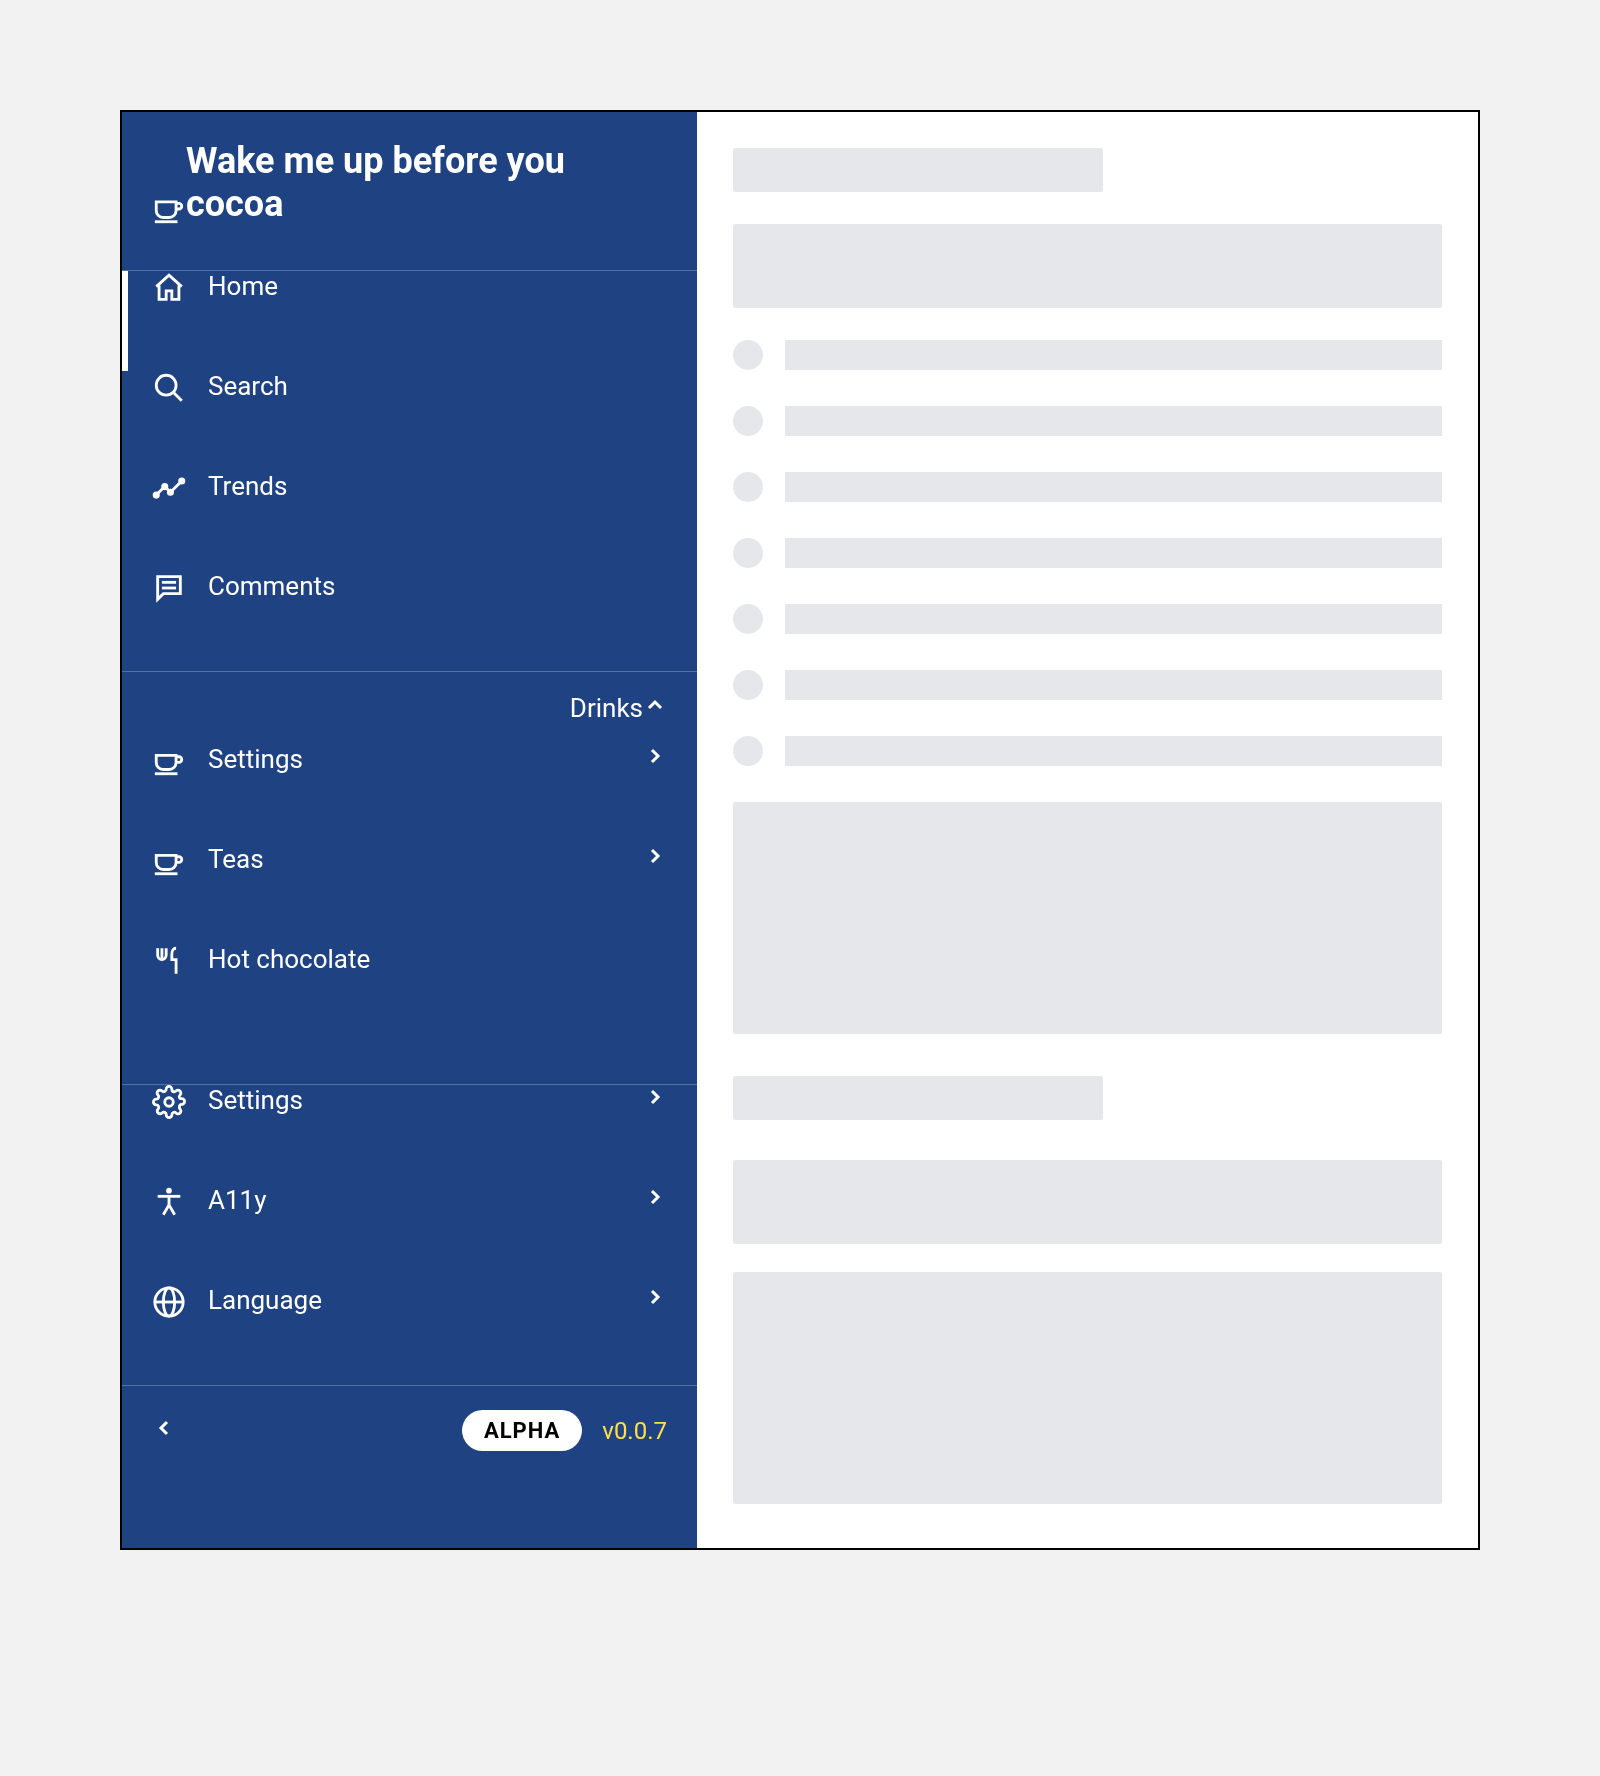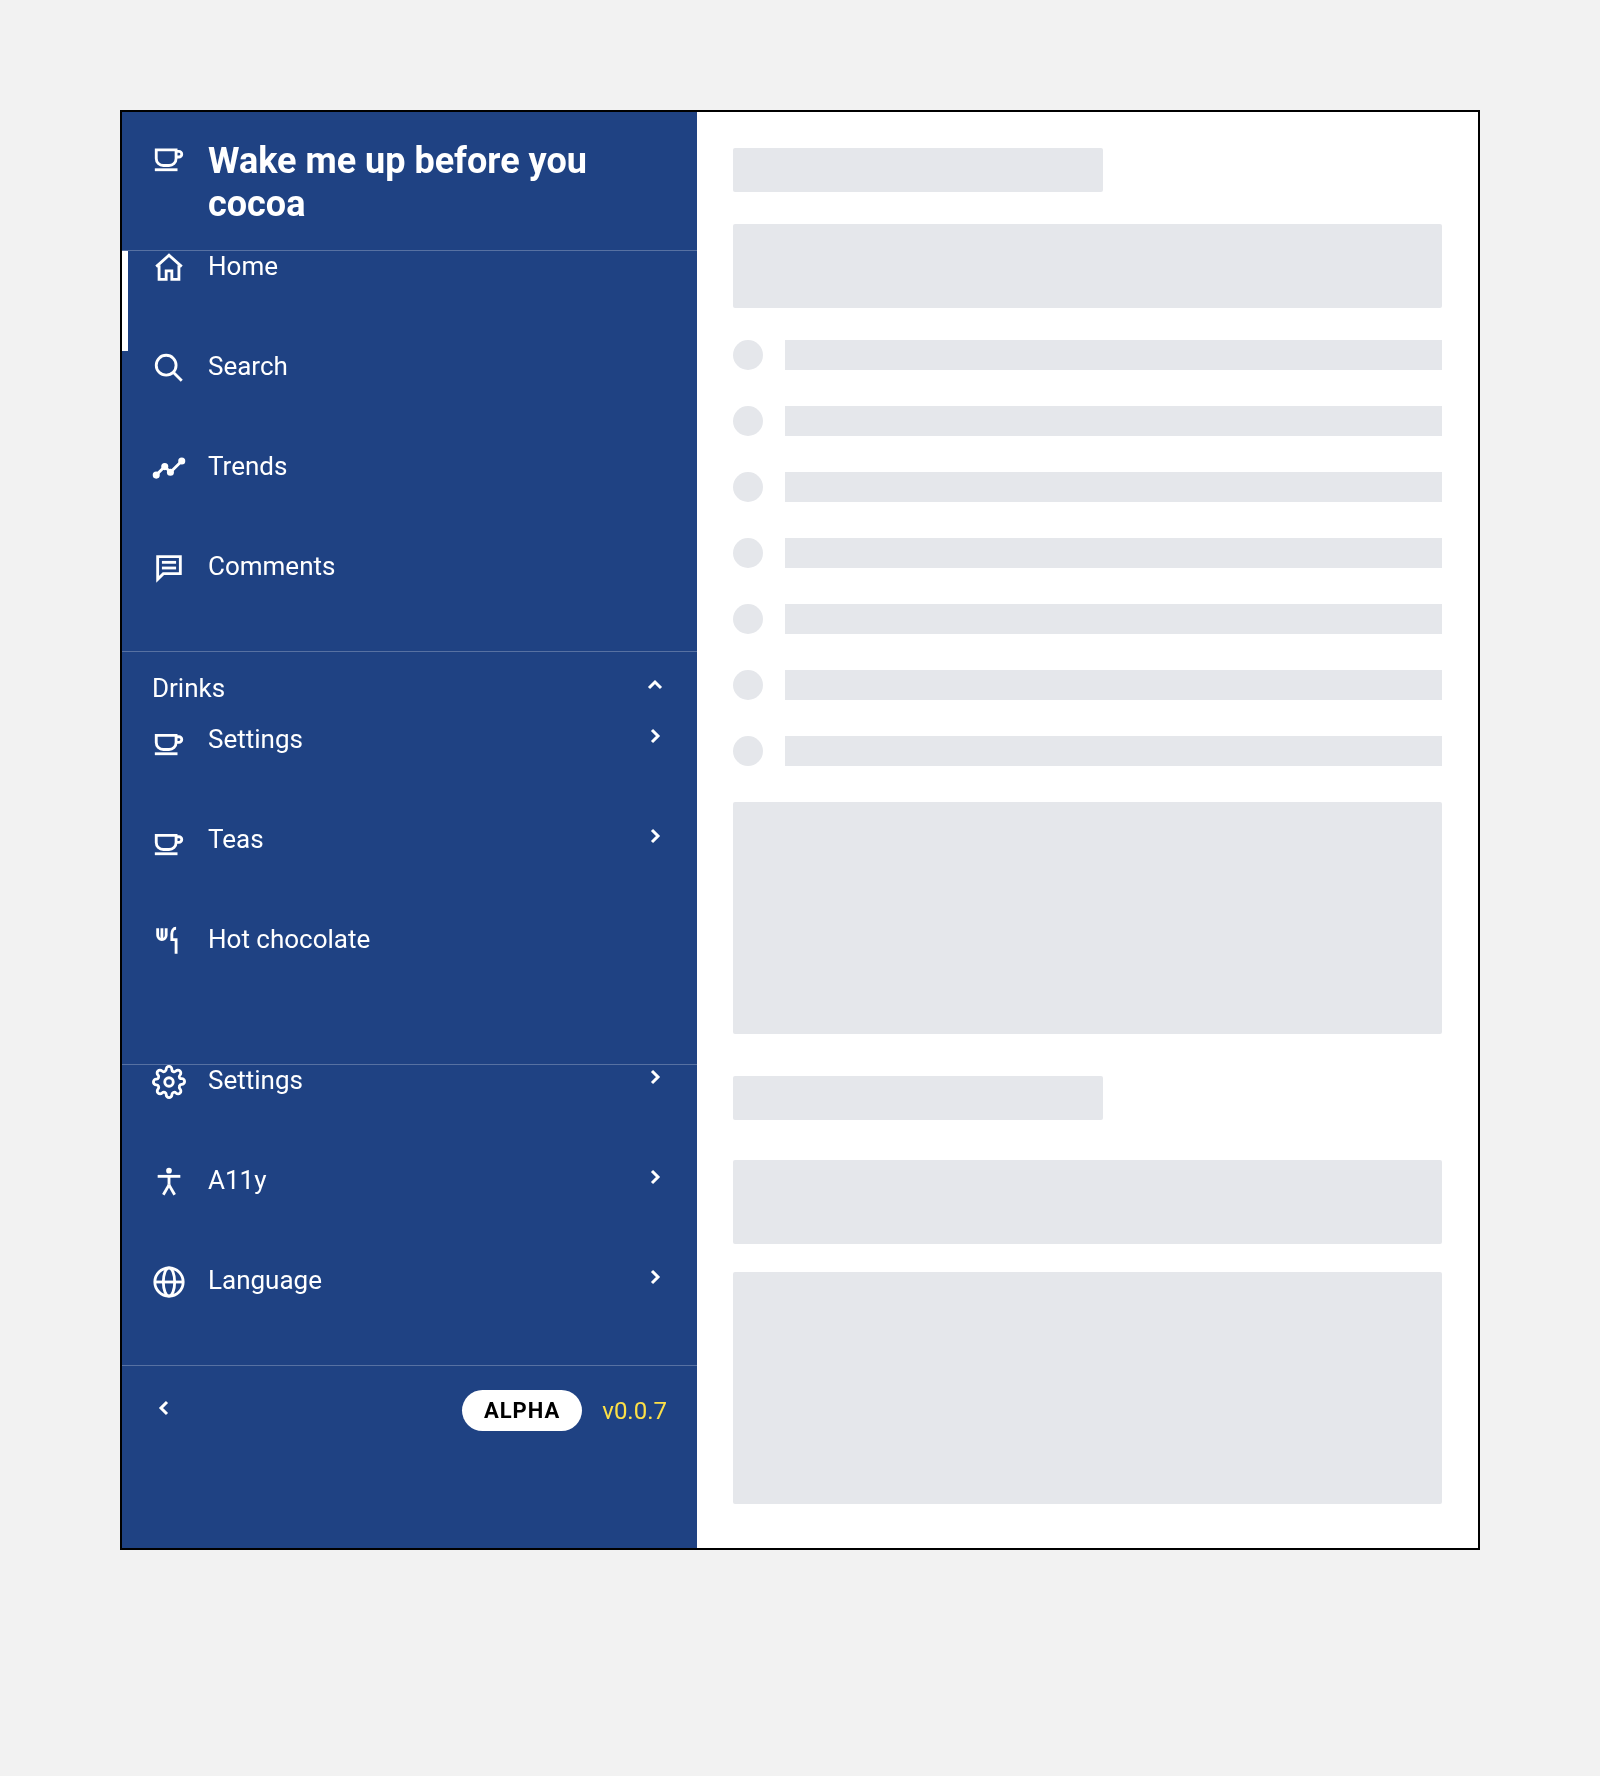--- a/index.html
+++ b/index.html
@@ -23,23 +23,22 @@
   .sidebar {
     width: 575px;
     background: #1f4283;
     color: #fff;
     display: flex;
     flex-direction: column;
     font-size: 26px;
   }
   .sidebar-header {
     display: flex;
-    align-items: flex-start;
-    gap: 22px;
-    padding: 28px 28px 24px 30px;
+    align-items: flex-end;
+    padding: 28px 28px 44px 30px;
     border-bottom: 1px solid rgba(255,255,255,0.25);
   }
   .sidebar-header .title {
     font-size: 36px;
     font-weight: 700;
     line-height: 1.2;
   }
   .nav-section {
     border-bottom: 1px solid rgba(255,255,255,0.25);
     padding: 0;
@@ -58,21 +57,21 @@
     position: absolute;
     left: 0; top: 0; bottom: 0;
     width: 6px;
     background: #fff;
   }
   .nav-item .label { flex: 1; }
   .nav-item .chev { flex: 0 0 auto; }
   .section-header {
     display: flex;
     align-items: center;
-    justify-content: space-between;
+    justify-content: flex-end;
     padding: 0 30px;
     height: 72px;
     font-size: 26px;
     font-weight: 400;
     cursor: pointer;
   }
   .sidebar-footer {
     height: 90px;
     border-top: 1px solid rgba(255,255,255,0.25);
     display: flex;

